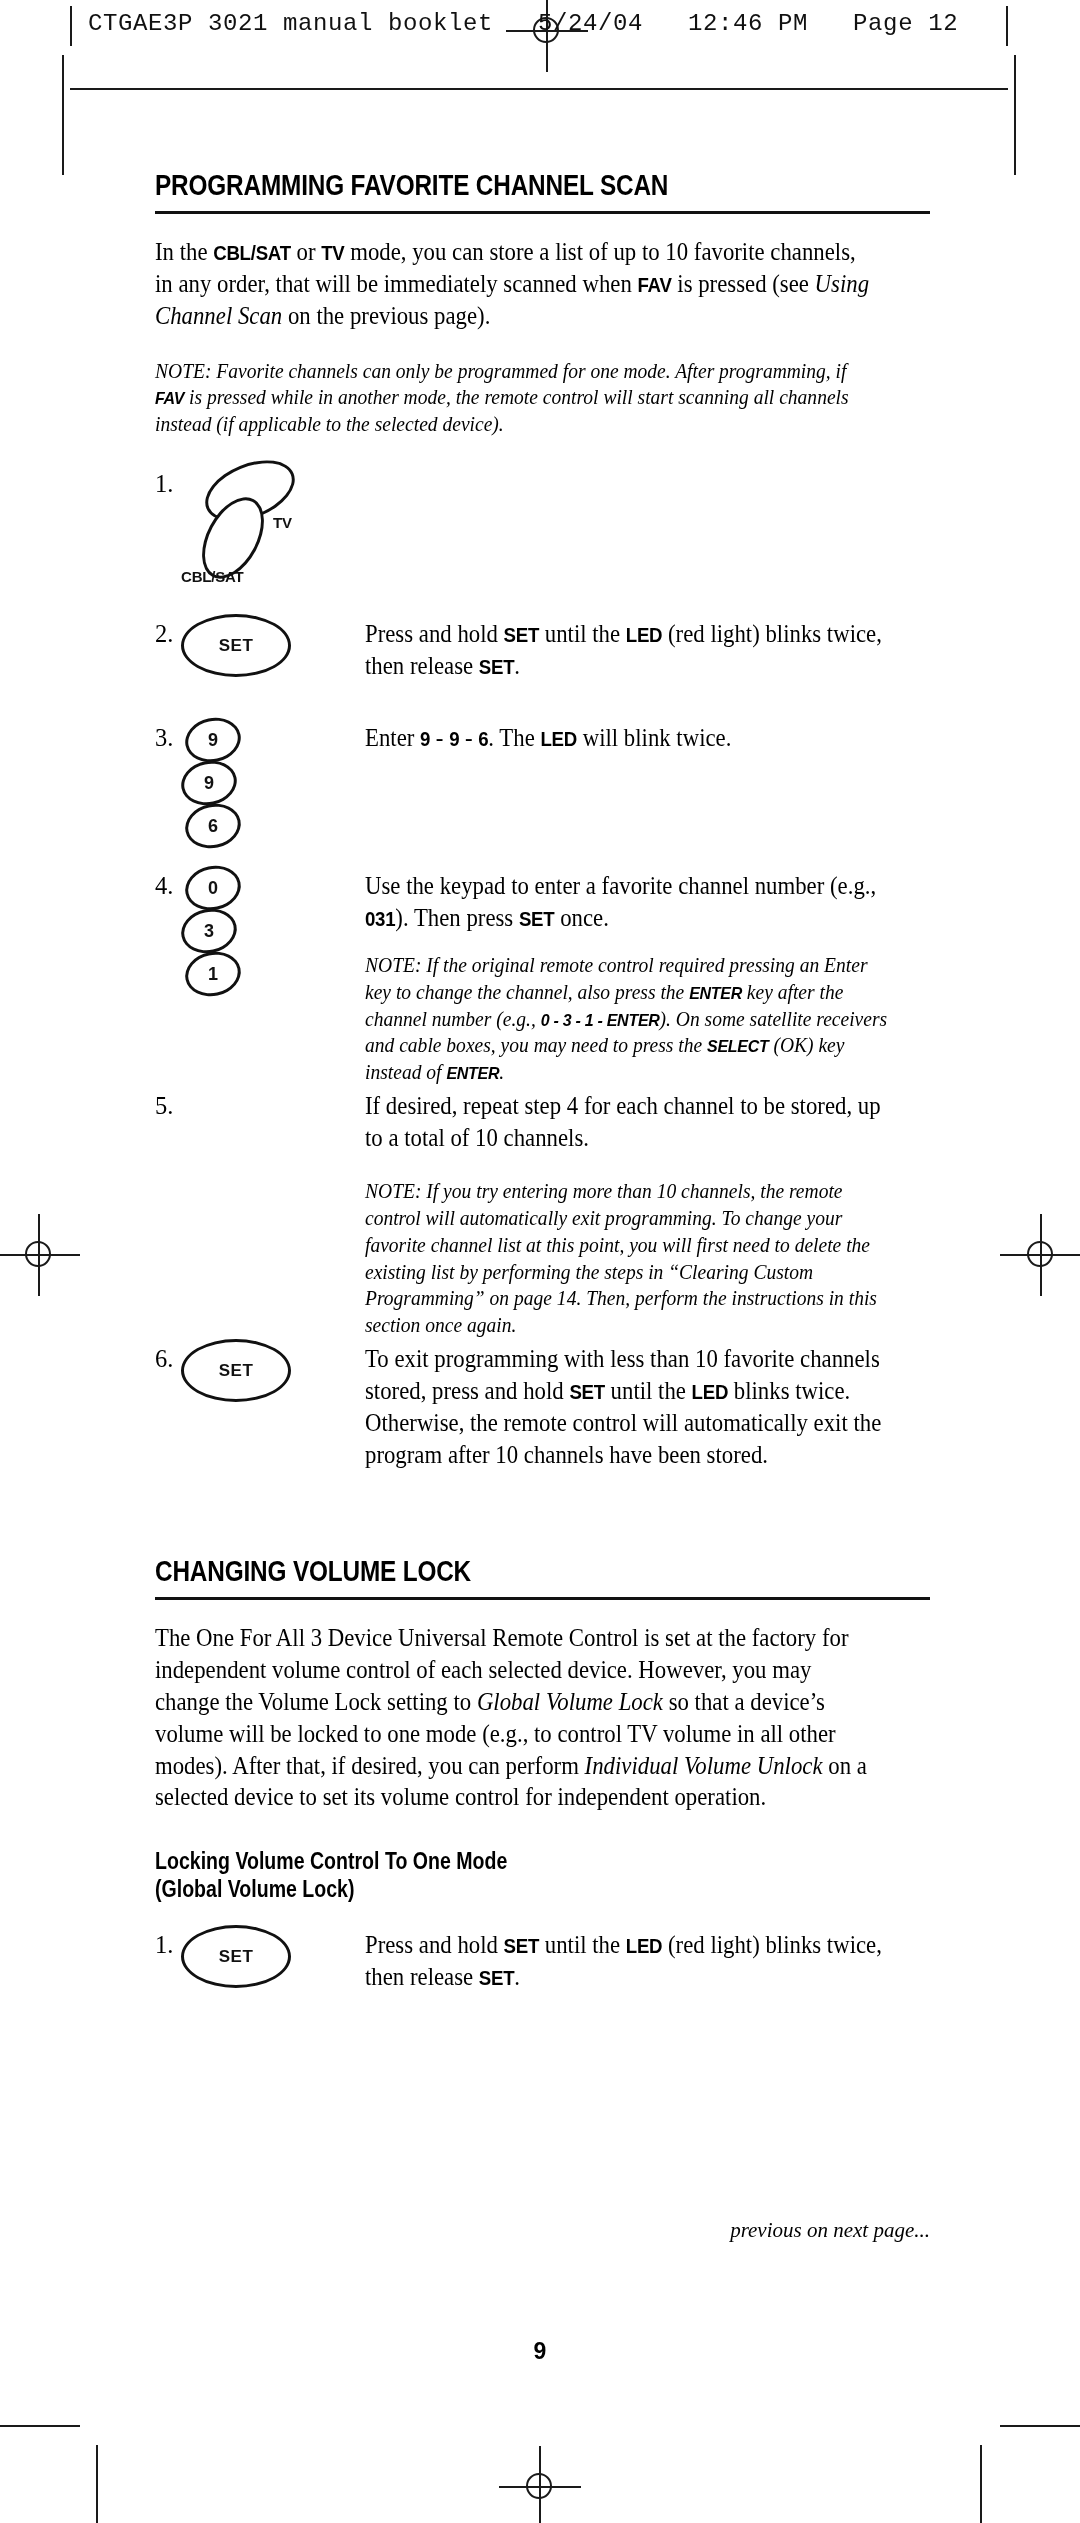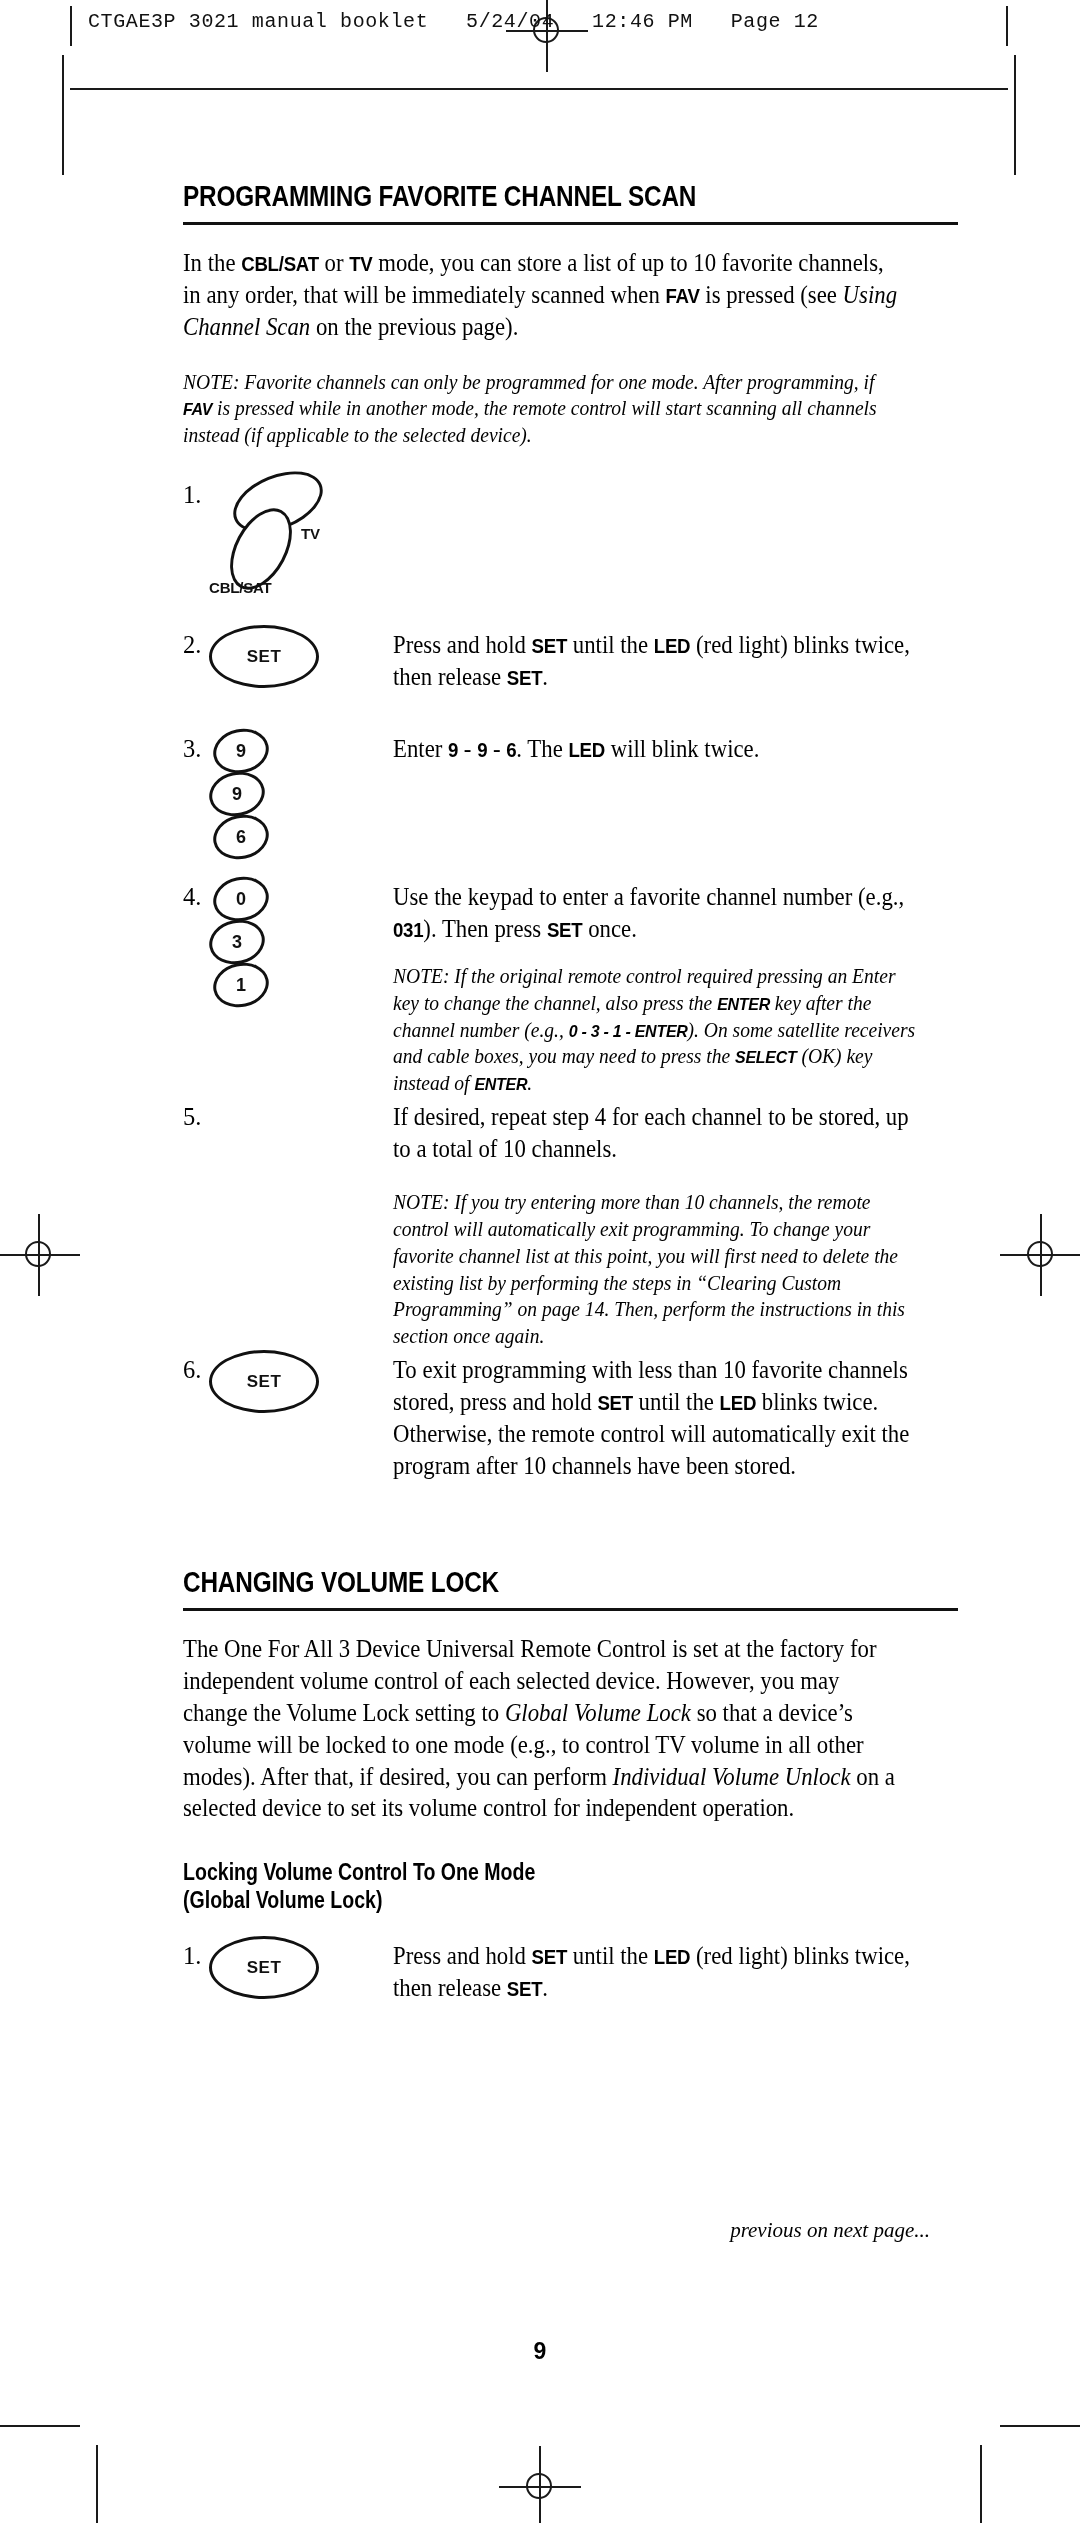--- a/index.html
+++ b/index.html
@@ -26,35 +26,34 @@
   }
   .reg-mark .vline { position: absolute; left: 26px; top: -14px; width: 2px; height: 82px; background:#1a1a1a; }
   .reg-mark .hline { position: absolute; top: 26px; left: -14px; height: 2px; width: 82px; background:#1a1a1a; }
 
   
   .imprint {
     position: absolute;
     left: 88px;
     top: 10px;
     font-family: "Liberation Mono", "DejaVu Sans Mono", monospace;
-    font-size: 20px;
+    font-size: 24px;
     letter-spacing: 0.6px;
     white-space: pre;
     color: #111;
   }
   .imprint-rule-left  { position:absolute; left: 70px;  top: 6px; width: 2px; height: 40px; background:#1a1a1a; }
   .imprint-rule-right { position:absolute; left: 1006px; top: 6px; width: 2px; height: 40px; background:#1a1a1a; }
 
   
   .page {
     position: absolute;
     left: 155px;
-    top: 180px;
+    top: 169px;
     width: 775px;
-    margin-left: 28px;
   }
 
   h1.section-title {
     font-family: "Liberation Sans", sans-serif;
     font-weight: bold;
     font-size: 29px;
     letter-spacing: -0.2px;
     margin: 0 0 9px 0;
     transform: scaleX(0.84);
     transform-origin: left center;

